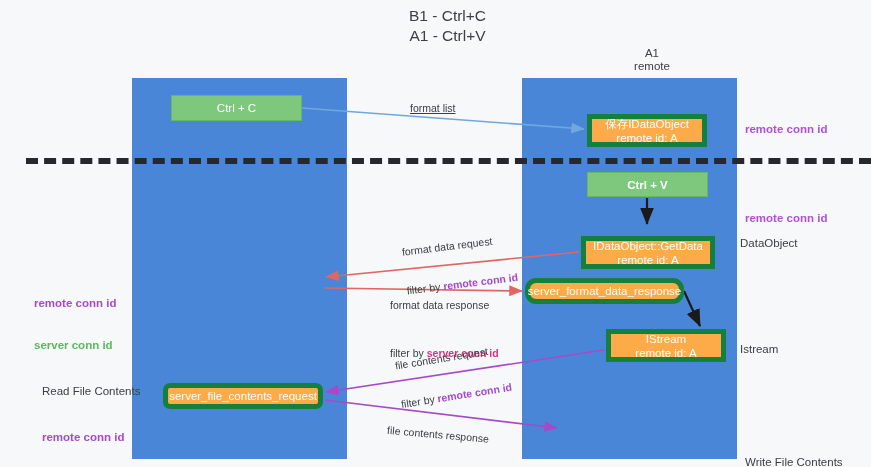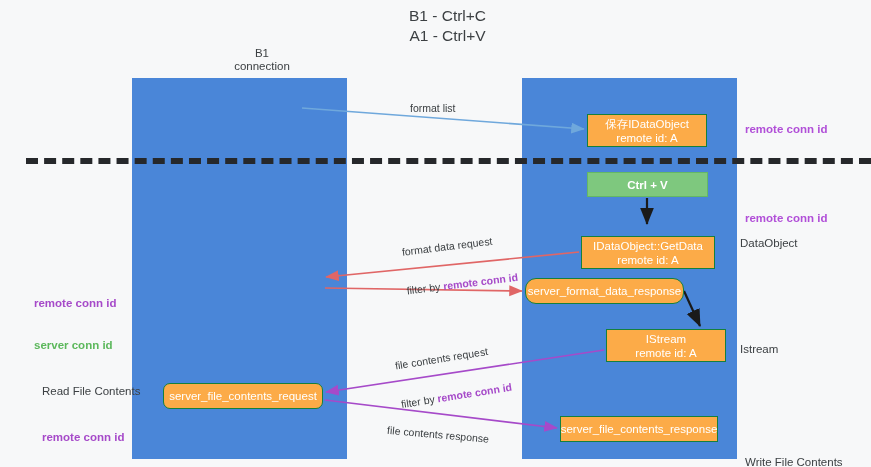--- a/index.html
+++ b/index.html
@@ -41,21 +41,21 @@
   
   .node{
     box-sizing:border-box;
     display:flex;flex-direction:column;
     align-items:center;justify-content:center;
     color:#ffffff;font-size:11.5px;line-height:14px;
     text-align:center;white-space:pre;
     padding:2px 4px;
   }
   .green{background:#7ec87e;border:1px solid #64b864;}
-  .orange{background:#fcab48;border:1px solid #15803d;}
+  .orange{background:#fcab48;border:5px solid #15803d;}
 
   #n-ctrlc        {left:159px;top:95px; width:131px;height:26px;}
   #n-idataobject  {left:575px;top:114px;width:120px;height:33px;}
   #n-ctrlv        {left:575px;top:172px;width:121px;height:25px;font-weight:bold;}
   #n-getdata      {left:569px;top:227px;width:134px;height:33px;margin-top:9px;}
   #n-sfdreq       {left:152px;top:268px;width:159px;height:26px;}
   #n-sfdresp      {left:513px;top:278px;width:159px;height:26px;border-radius:11px;}
   #n-istream      {left:594px;top:329px;width:120px;height:33px;}
   #n-sfcreq       {left:151px;top:383px;width:160px;height:26px;border-radius:7px;}
   #n-sfcresp      {left:548px;top:416px;width:158px;height:26px;}
@@ -78,21 +78,21 @@
   #lab-left-1{left:22px;top:268px;}
   #lab-read{left:30px;top:384px;}
   #lab-left-2{left:30px;top:402px;}
 
   
   .edgelab{
     font-size:10.5px;line-height:13px;white-space:pre;color:#3c4043;
   }
   .edgelab .k{font-weight:bold;}
 
-  #el-formatlist{left:398px;top:102px;}
+  #el-formatlist{left:398px;top:102px;text-decoration:underline;}
 
   #el-fdreq{left:386px;top:220px;transform:rotate(-7deg);transform-origin:left top;}
   #el-fdresp{left:378px;top:273px;}
   #el-fcreq{left:378px;top:334px;transform:rotate(-9deg);transform-origin:left top;}
   #el-fcresp{left:378px;top:398px;transform:rotate(5deg);transform-origin:left top;}
 
   svg#wires{position:absolute;left:0;top:0;width:871px;height:467px;overflow:visible;pointer-events:none;}
 </style>
 </head>
 <body>
@@ -131,33 +131,33 @@
     <path d="M592,350 L314,392" stroke="#a64ac9" stroke-width="1.7" fill="none" marker-end="url(#ar-purple)"></path>
 
     <path d="M313,400 L545,428" stroke="#a64ac9" stroke-width="1.7" fill="none" marker-end="url(#ar-purple)"></path>
   </svg>
 
   <div class="abs" id="divider"></div>
 
   <div class="abs" id="title">B1 - Ctrl+C
 A1 - Ctrl+V</div>
 
-  <div class="abs colhead" id="head-b1">B1
-connection</div>
+  <div class="abs colhead" id="head-a1">A1
+remote</div>
 
+  <div class="abs node green" id="n-ctrlc">Ctrl + C</div>
   <div class="abs node orange" id="n-idataobject">保存IDataObject
 remote id: A</div>
   <div class="abs node green" id="n-ctrlv">Ctrl + V</div>
   <div class="abs node orange" id="n-getdata">IDataObject::GetData
 remote id: A</div>
   <div class="abs node orange" id="n-sfdresp">server_format_data_response</div>
   <div class="abs node orange" id="n-istream">IStream
 remote id: A</div>
   <div class="abs node orange" id="n-sfcreq">server_file_contents_request</div>
-  <div class="abs node orange" id="n-sfcresp">server_file_contents_response</div>
 
   <div class="abs sidelab bold c-purple2" id="lab-rc1">remote conn id</div>
   <div class="abs sidelab bold c-purple2" id="lab-rc2">remote conn id</div>
   <div class="abs sidelab c-dark" id="lab-dataobject">DataObject</div>
   <div class="abs sidelab c-dark" id="lab-istream">Istream</div>
   <div class="abs sidelab c-dark" id="lab-writefile">Write File Contents</div>
 
   <div class="abs sidelab" id="lab-left-1">
     <div class="bold c-purple">remote conn id</div>
     <div class="bold c-green">server conn id</div>
@@ -170,20 +170,24 @@
     
   </div>
 
   <div class="abs edgelab" id="el-formatlist">format list</div>
 
   <div class="abs edgelab" id="el-fdreq">
     <div>format data request</div>
     <div><span>filter by </span><span class="k c-purple">remote conn id</span></div>
   </div>
 
+  <div class="abs edgelab" id="el-fdresp">
+    <div>format data response</div>
+    <div style="margin-top:9px"><span>filter by </span><span class="k c-magenta">server conn id</span></div>
+  </div>
 
   <div class="abs edgelab" id="el-fcreq">
     <div>file contents request</div>
     <div><span>filter by </span><span class="k c-purple">remote conn id</span></div>
   </div>
 
   <div class="abs edgelab" id="el-fcresp">
     <div>file contents response</div>
     
   </div>

